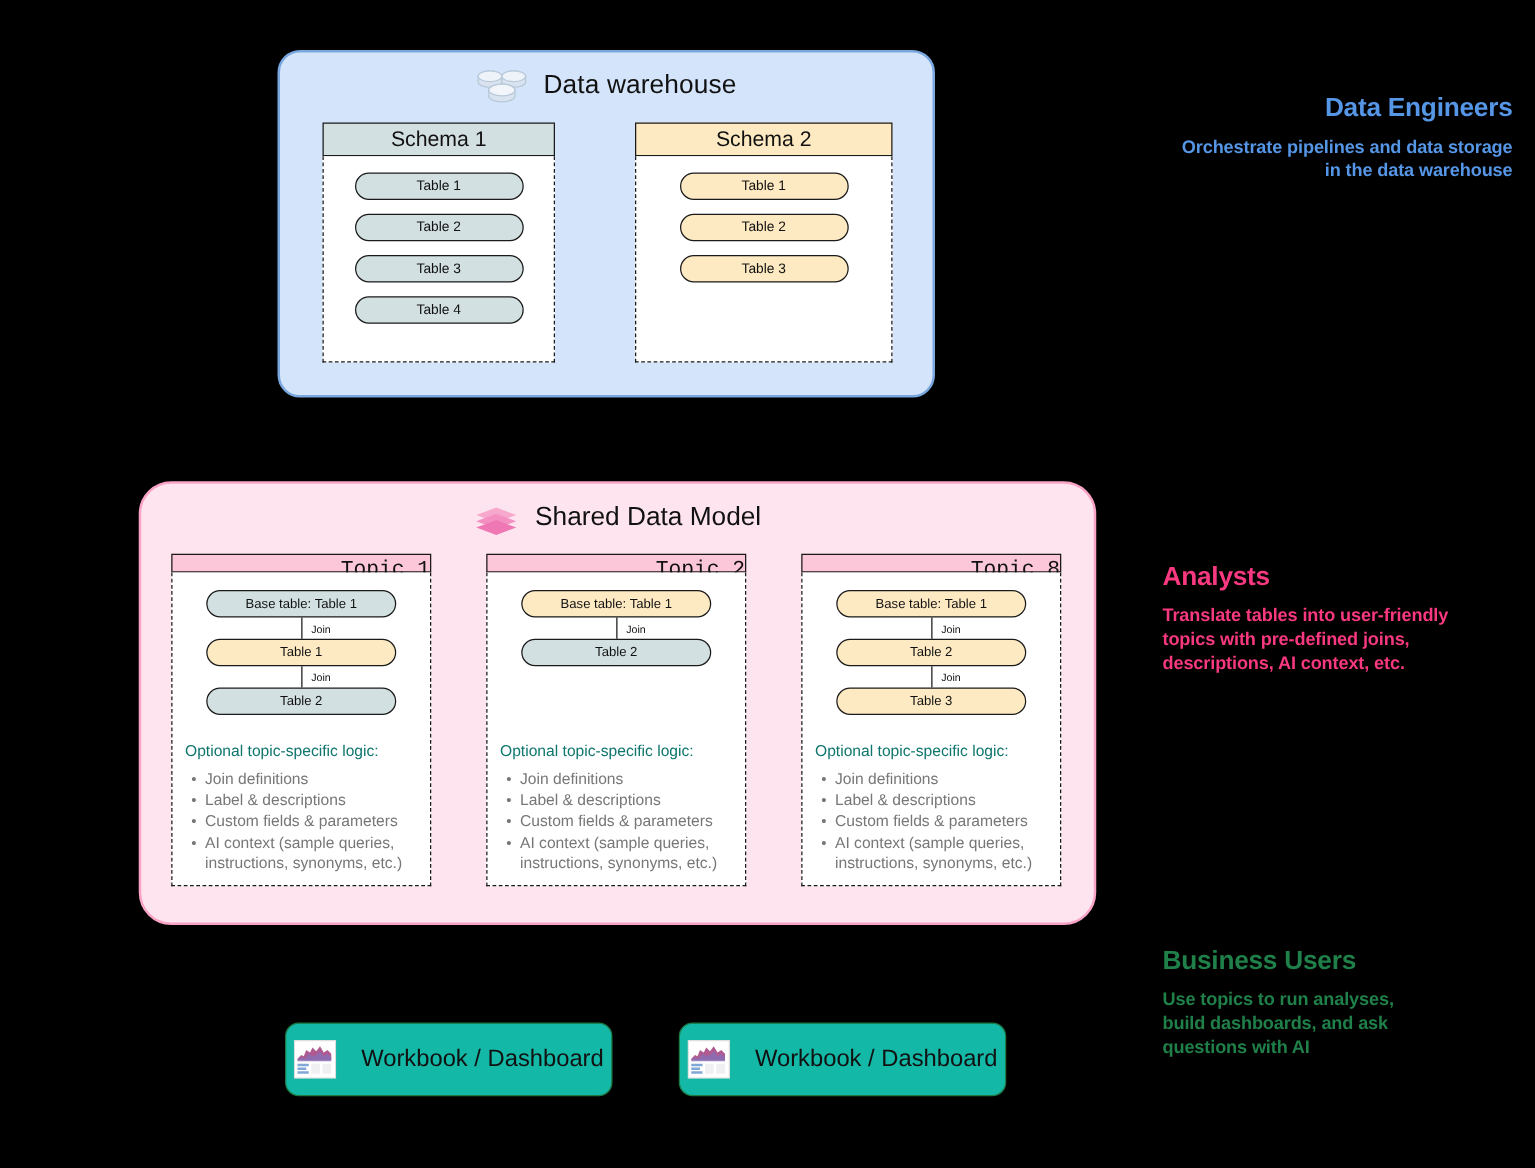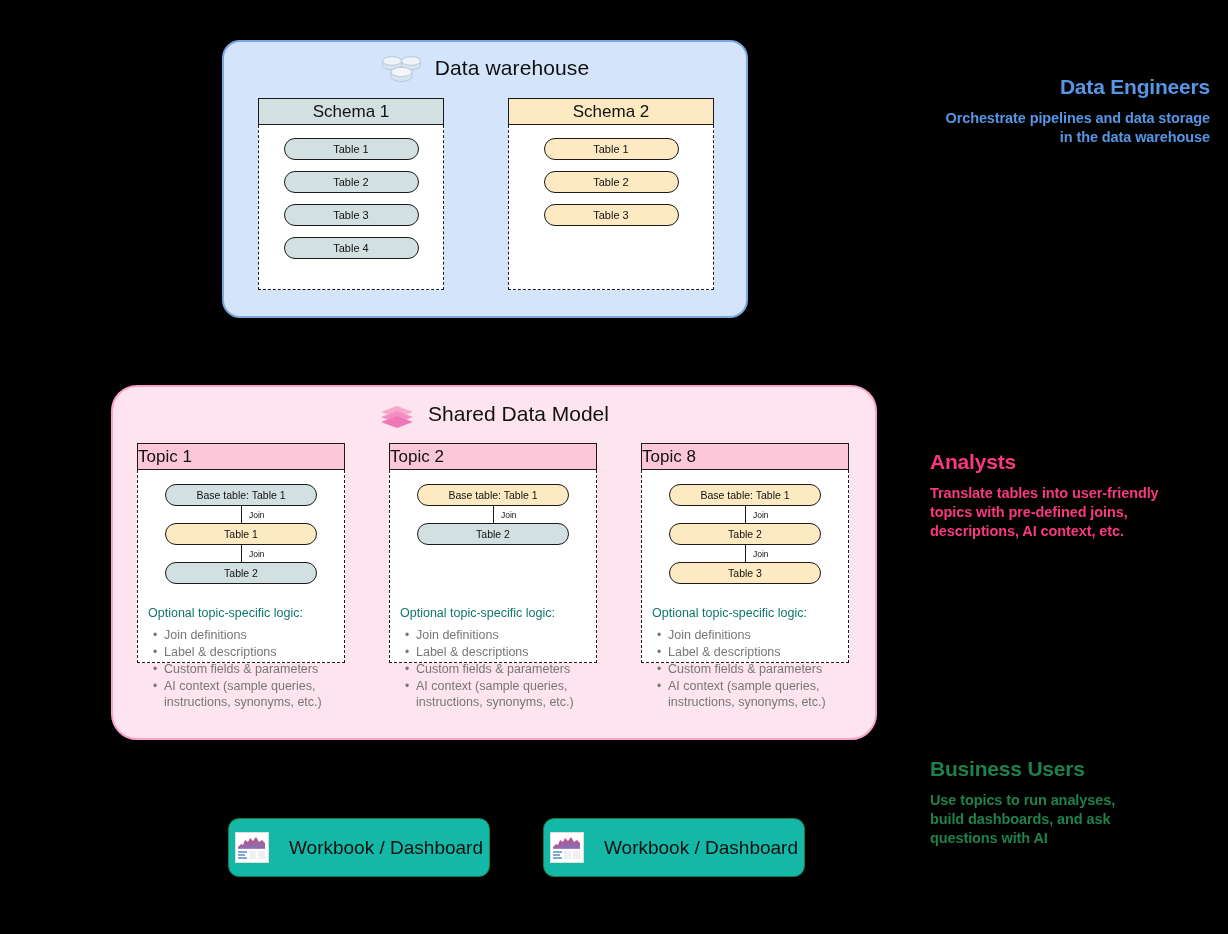--- a/index.html
+++ b/index.html
@@ -48,26 +48,26 @@
     background:#fde4ee;border:2px solid #f9a3c6;border-radius:26px;
   }
   .sdm-title-row{
     position:absolute;left:0;top:13px;width:100%;
     display:flex;align-items:center;justify-content:center;gap:13px;
   }
   .sdm-title{font-size:21px;color:#111;}
 
   .topic{position:absolute;box-sizing:border-box;width:208px;top:443px;}
   .topic-head{
-    box-sizing:border-box;height:27px;line-height:25px;text-align:left;
-    font-size:17px;color:#111;border:1px solid #1a1a1a;background:#fbc7d9;
+    box-sizing:border-box;height:15px;line-height:25px;text-align:right;
+    font-size:17px;color:#111;border:1px solid #1a1a1a;background:#fbc7d9;font-family:Liberation Mono, monospace;
   }
   .topic-body{
     box-sizing:border-box;border:1px dashed #1a1a1a;border-top:none;
-    background:#ffffff;height:193px;padding:14px 10px 0 10px;position:relative;
+    background:#ffffff;height:251px;padding:14px 10px 0 10px;position:relative;
   }
   .tbl-stack{display:flex;flex-direction:column;align-items:center;}
   .tpill{
     box-sizing:border-box;width:152px;height:22px;line-height:20px;
     border:1px solid #1a1a1a;border-radius:11px;text-align:center;
     font-size:10.5px;color:#111;
   }
   .joinwrap{position:relative;height:17px;width:152px;}
   .joinline{position:absolute;left:50%;top:0;bottom:0;width:1px;background:#1a1a1a;}
   .joinlbl{

